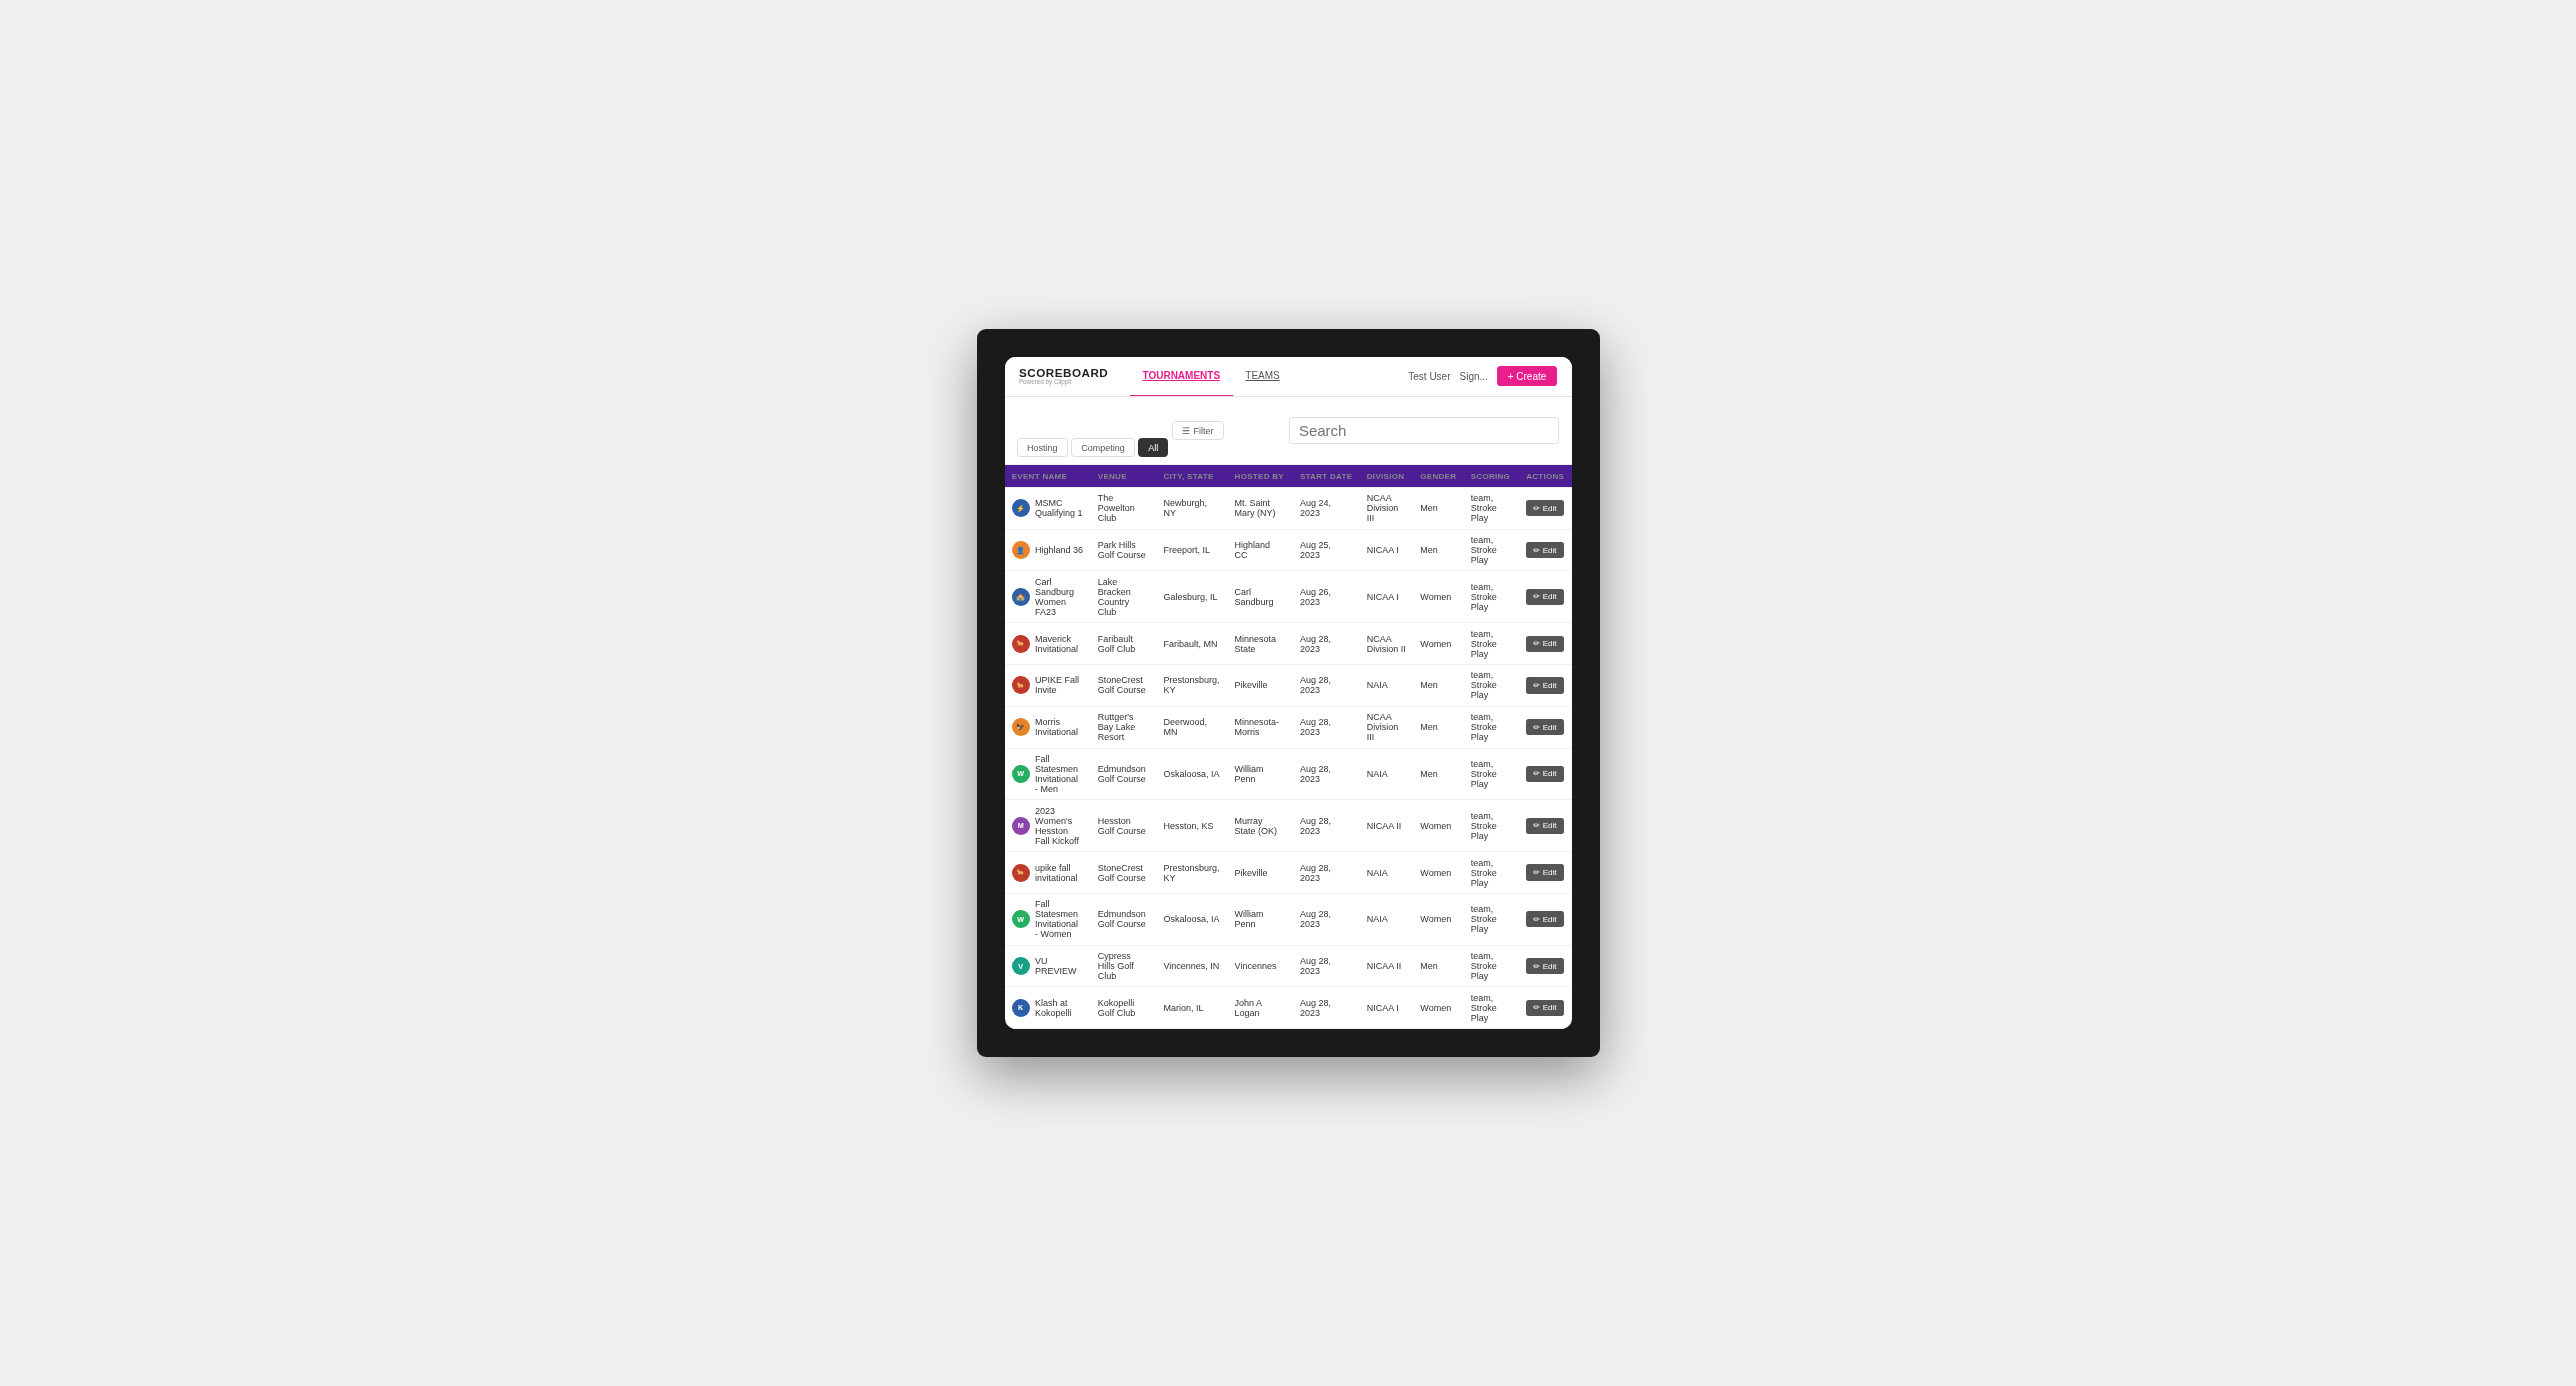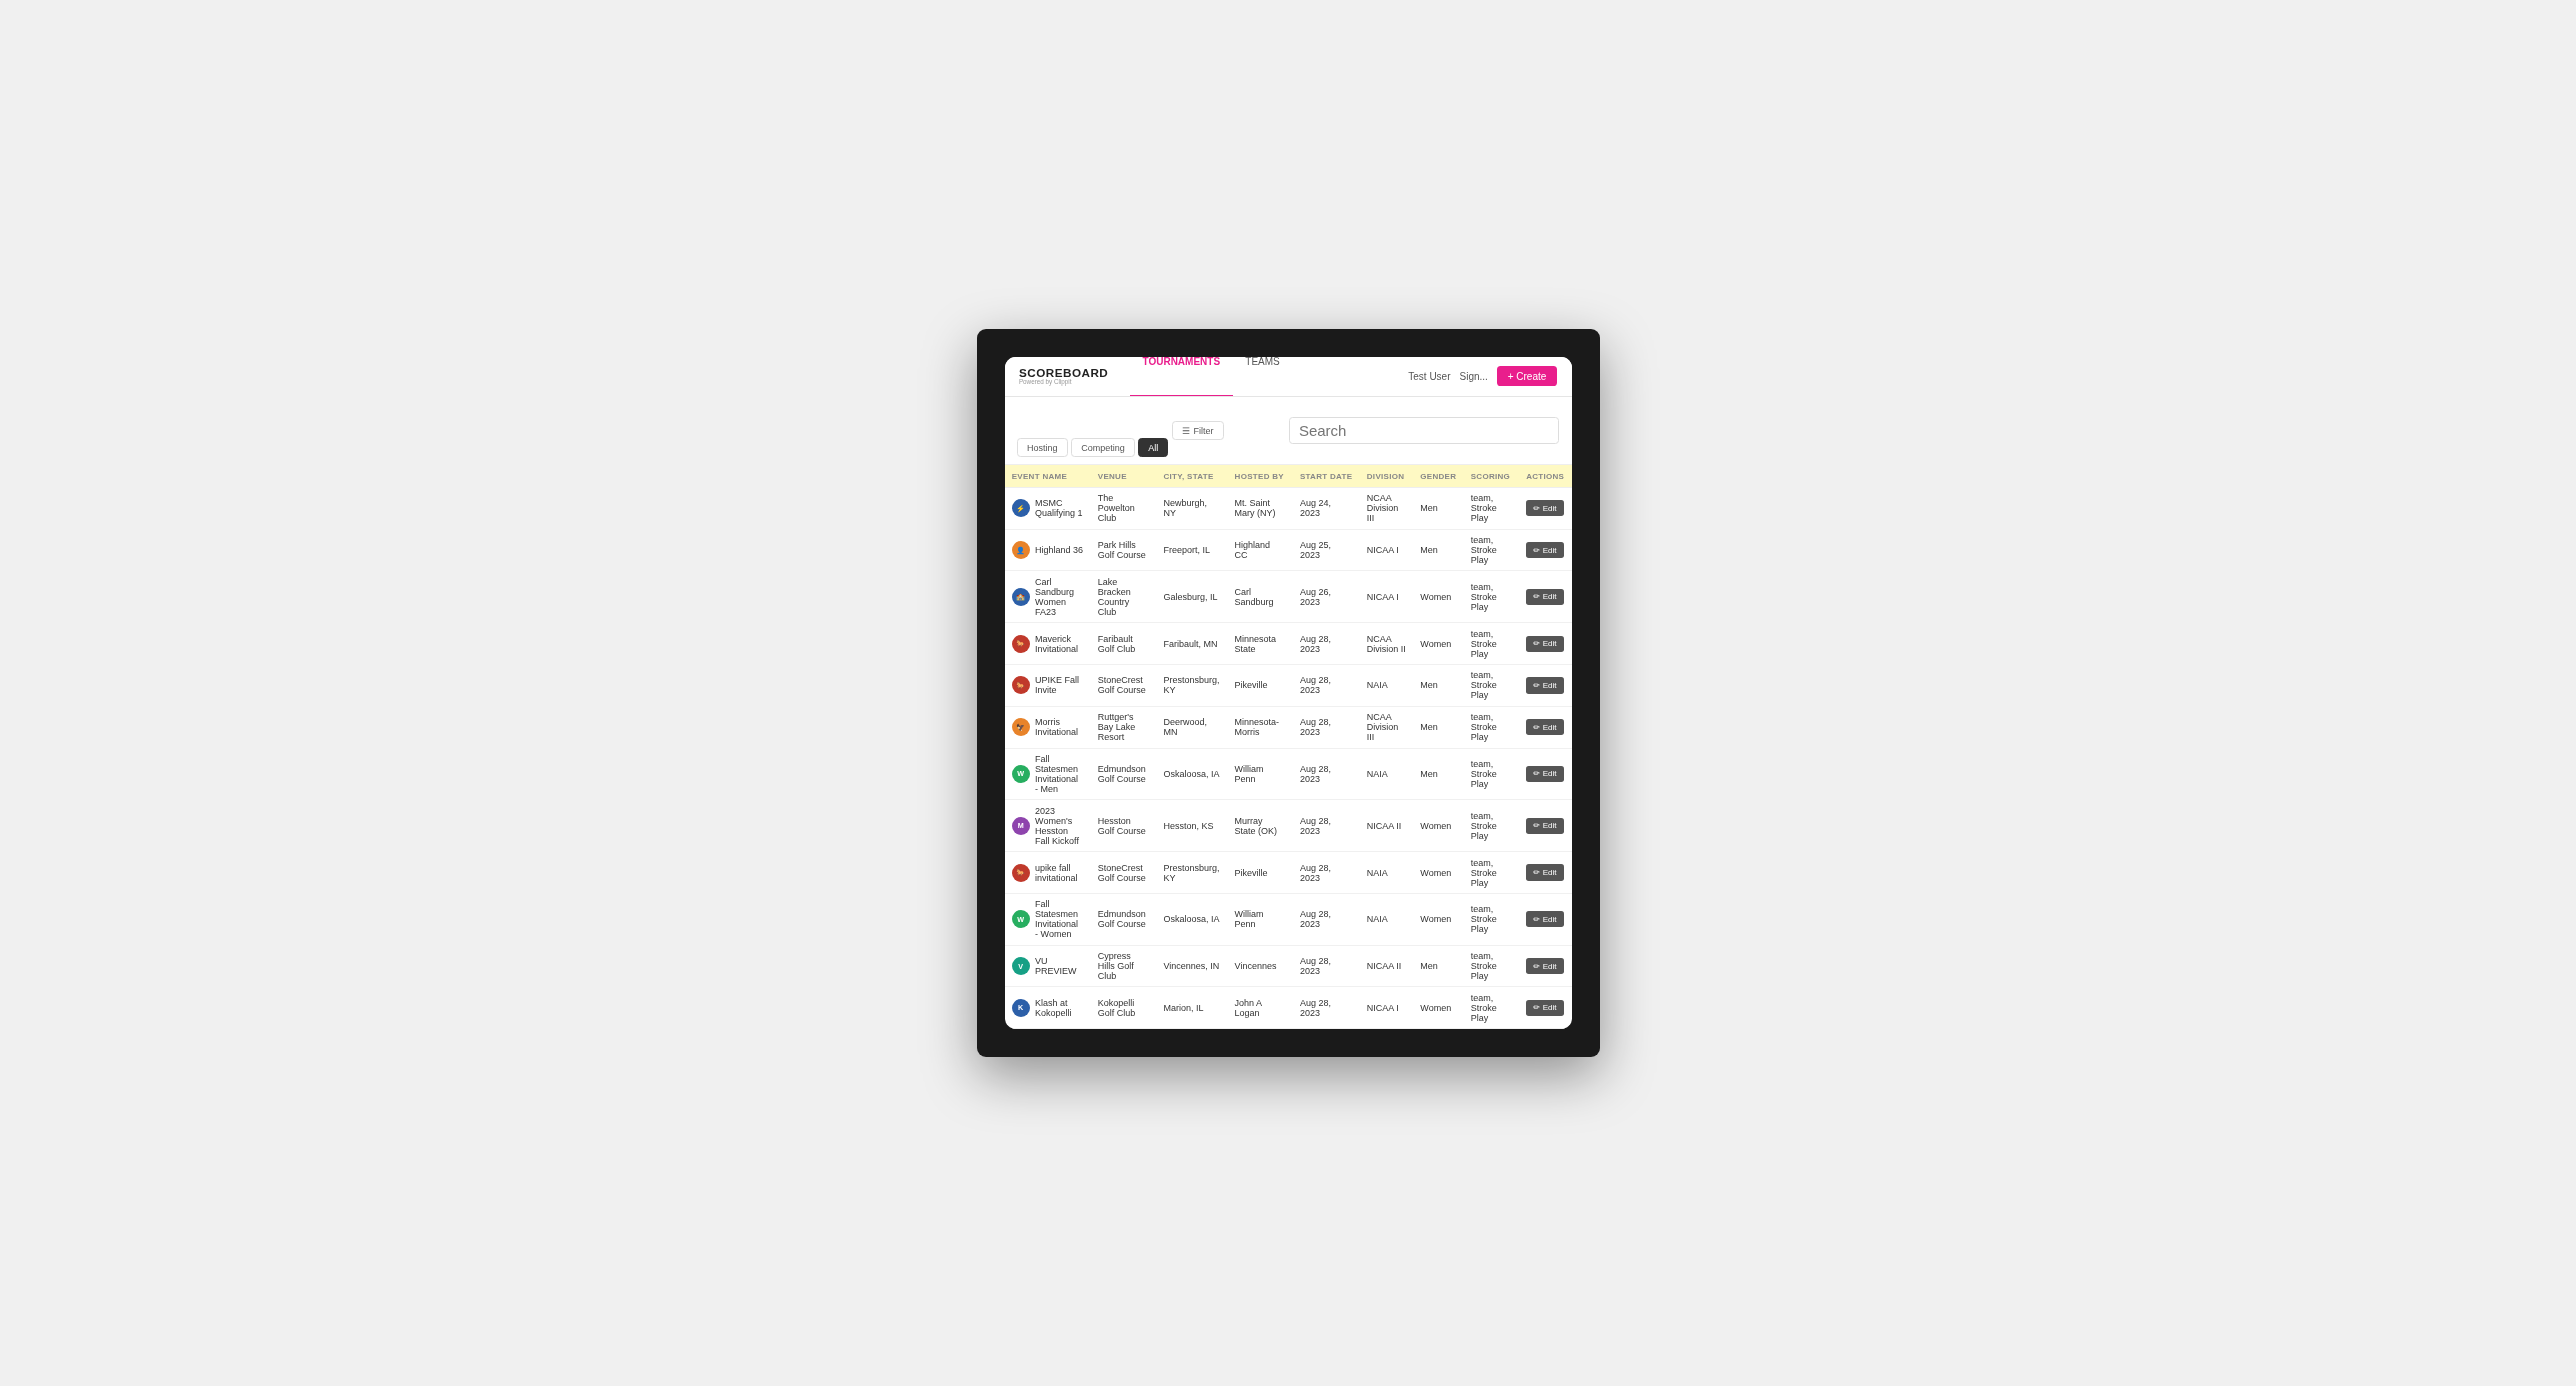--- a/index.html
+++ b/index.html
@@ -76,28 +76,29 @@
     }
 
     .nav-tabs {
       display: flex;
       gap: 0;
       height: 40px;
     }
 
     .nav-tab {
       display: flex;
-      align-items: flex-start;
+      align-items: center;
       padding: 0 12.6px;
       font-size: 10px;
       font-weight: 500;
       color: #555;
       cursor: pointer;
       border-bottom: 1.8px solid transparent;
       height: 100%;
+      text-decoration: underline;
     }
 
     .nav-tab.active {
       color: #e91e8c;
       border-bottom-color: #e91e8c;
       font-weight: 600;
     }
 
     .nav-right {
       display: flex;
@@ -183,21 +184,21 @@
       overflow: auto;
     }
 
     table {
       width: 100%;
       border-collapse: collapse;
       font-size: 9px;
     }
 
     thead tr {
-      background: #fef9c3;
+      background: #4c1d95;
     }
 
     th {
       padding: 6.3px 7.2px;
       text-align: left;
       font-size: 8px;
       font-weight: 600;
       color: #888;
       letter-spacing: 0.3px;
       border-bottom: 0.9px solid #eee;

